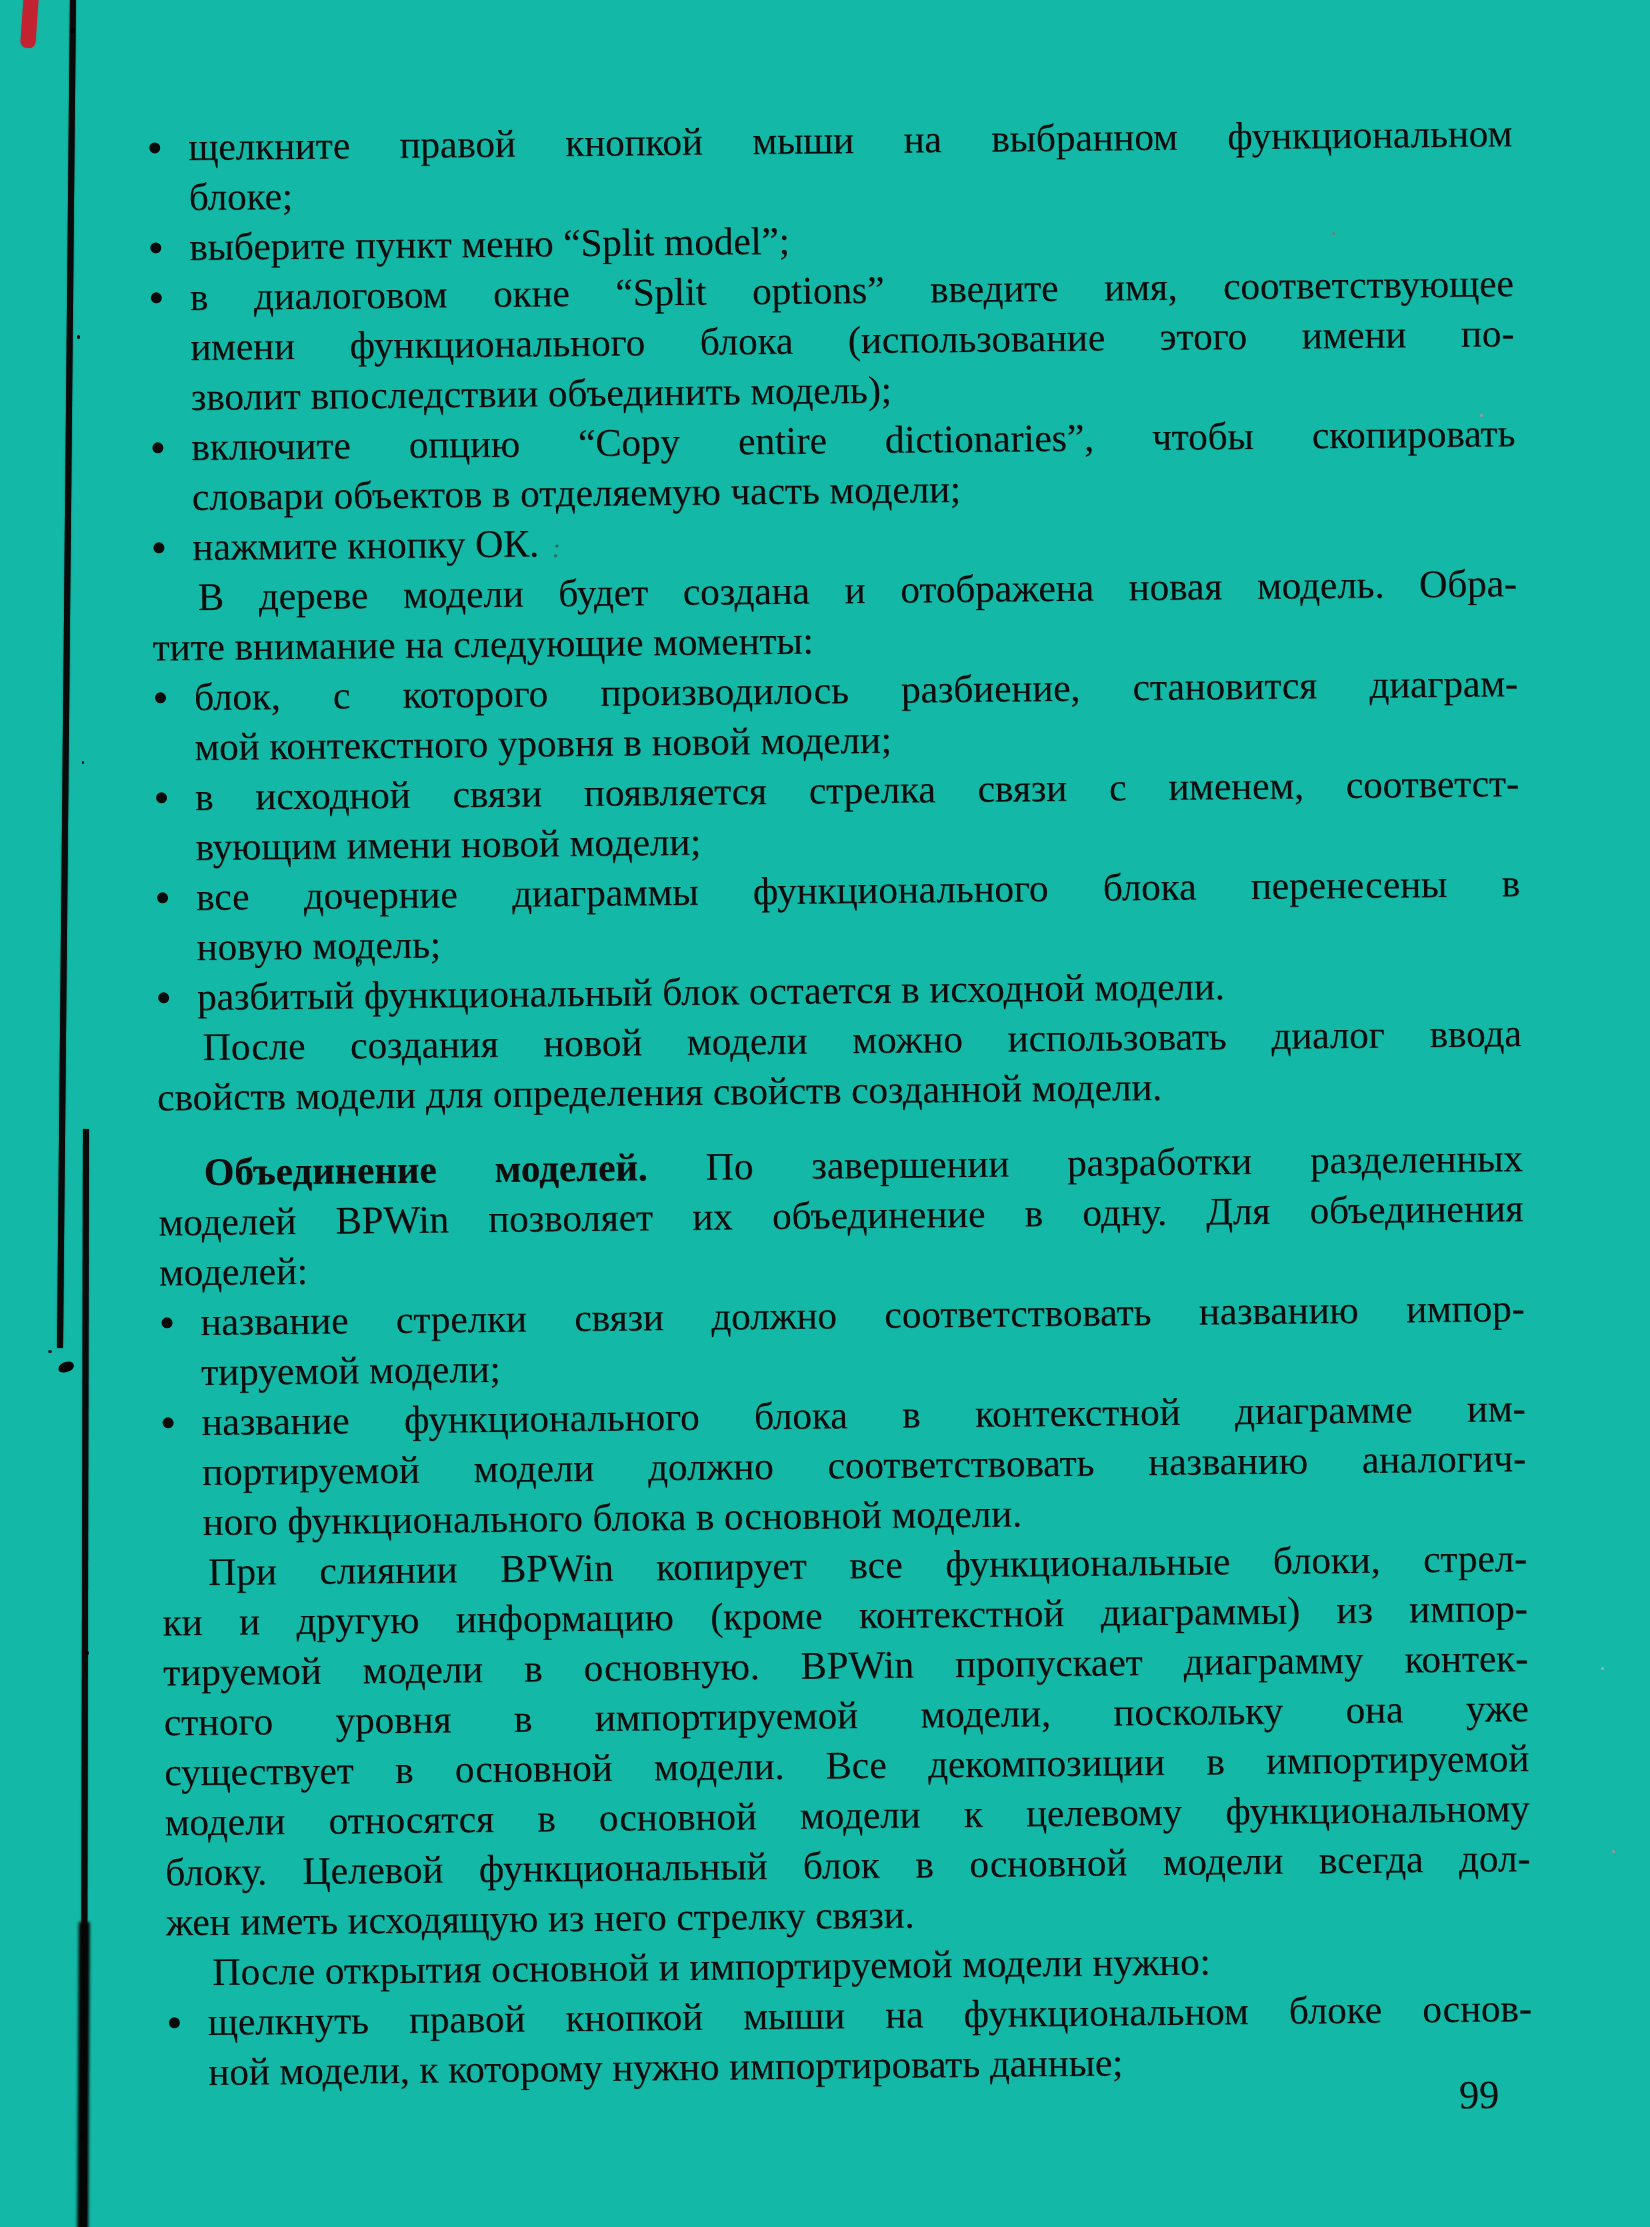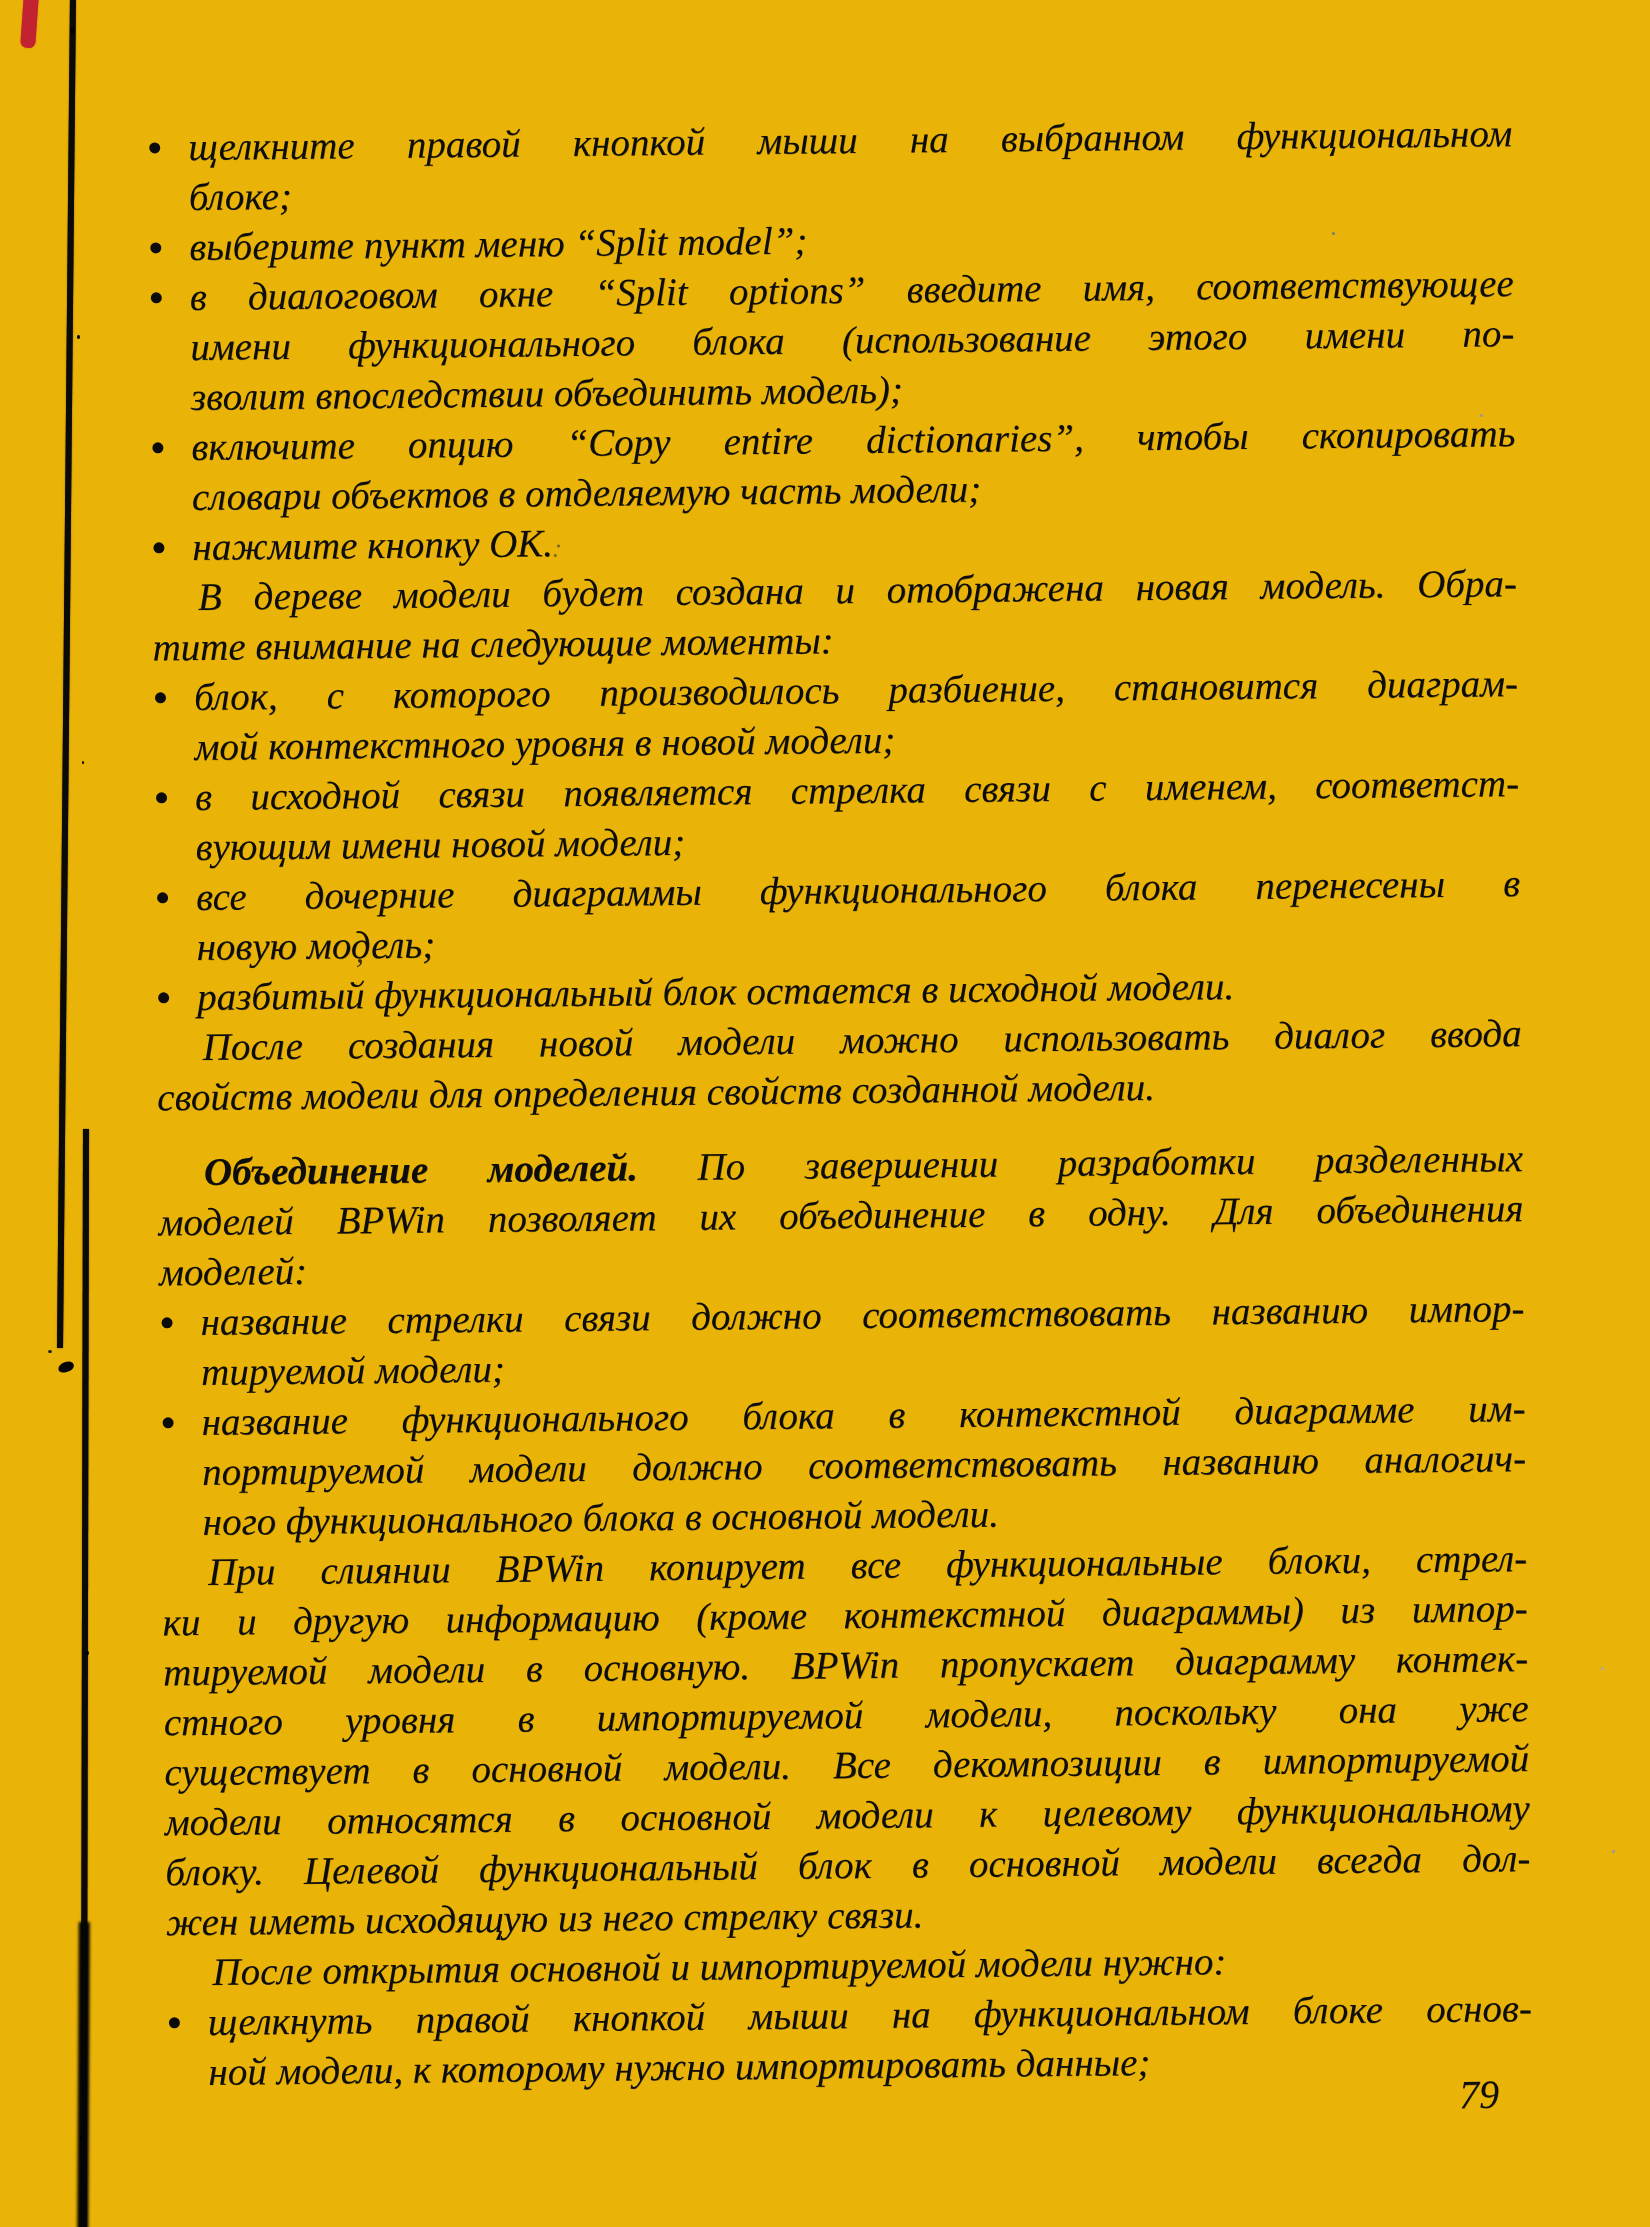--- a/index.html
+++ b/index.html
@@ -1,22 +1,21 @@
 <!DOCTYPE html>
 <html style="font-size:10.3px"><head>
 <meta charset="utf-8">
 <style>
   html,body{margin:0;padding:0;background:#e8e8e8;}
   .page{
     position:relative;
     width:1651px;height:2227px;
-    background:#eab308;
+    background:#14b8a6;
     overflow:hidden;
     font-family:"Liberation Serif", serif;
-    font-style:italic;
   }
   
   .bind-line{
     position:absolute;left:70px;top:-6.4px;width:5.8px;height:1354px;
     background:#0a0a0a;transform:rotate(0.55deg);transform-origin:50% 0;
     box-shadow:0 0 1.3px 0 rgba(0,0,0,.8);
   }
   .bind-line2{
     position:absolute;left:83px;top:1129px;width:6.4px;height:1109px;
     background:#0a0a0a;transform:rotate(0.12deg);transform-origin:50% 0;
@@ -112,21 +111,21 @@
       <div class="ln body fill"><span>стного уровня в импортируемой модели, поскольку она уже</span></div>
       <div class="ln body fill"><span>существует в основной модели. Все декомпозиции в импортируемой</span></div>
       <div class="ln body fill"><span>модели относятся в основной модели к целевому функциональному</span></div>
       <div class="ln body fill"><span>блоку. Целевой функциональный блок в основной модели всегда дол-</span></div>
       <div class="ln body"><span>жен иметь исходящую из него стрелку связи.</span></div>
       <div class="ln ind"><span>После открытия основной и импортируемой модели нужно:</span></div>
       <div class="ln bullet fill"><span class="dot"></span><span>щелкнуть правой кнопкой мыши на функциональном блоке основ-</span></div>
       <div class="ln hang"><span>ной модели, к которому нужно импортировать данные;</span></div>
     </div>
 
-  <div class="pageno">79</div>
+  <div class="pageno">99</div>
 
   <div class="blot"></div>
   <div class="speck" style="left:70px;top:28px;width:4.5px;height:4.5px;"></div>
   <div class="speck" style="left:48px;top:1350px;width:3.9px;height:3.2px;background:#222;"></div>
   <div class="speck" style="left:1332px;top:232px;width:3.2px;height:3.2px;background:#777;"></div>
   <div class="speck" style="left:1480px;top:414px;width:2.6px;height:2.6px;background:#999;"></div>
   <div class="speck" style="left:1601px;top:1667px;width:3.2px;height:3.2px;background:#aaa;"></div>
   <div class="speck" style="left:1612px;top:1850px;width:2.6px;height:2.6px;background:#999;"></div>
   <div class="speck" style="left:77px;top:335px;width:2.6px;height:3.9px;"></div>
   <div class="speck" style="left:82px;top:761px;width:1.9px;height:3.2px;"></div>

